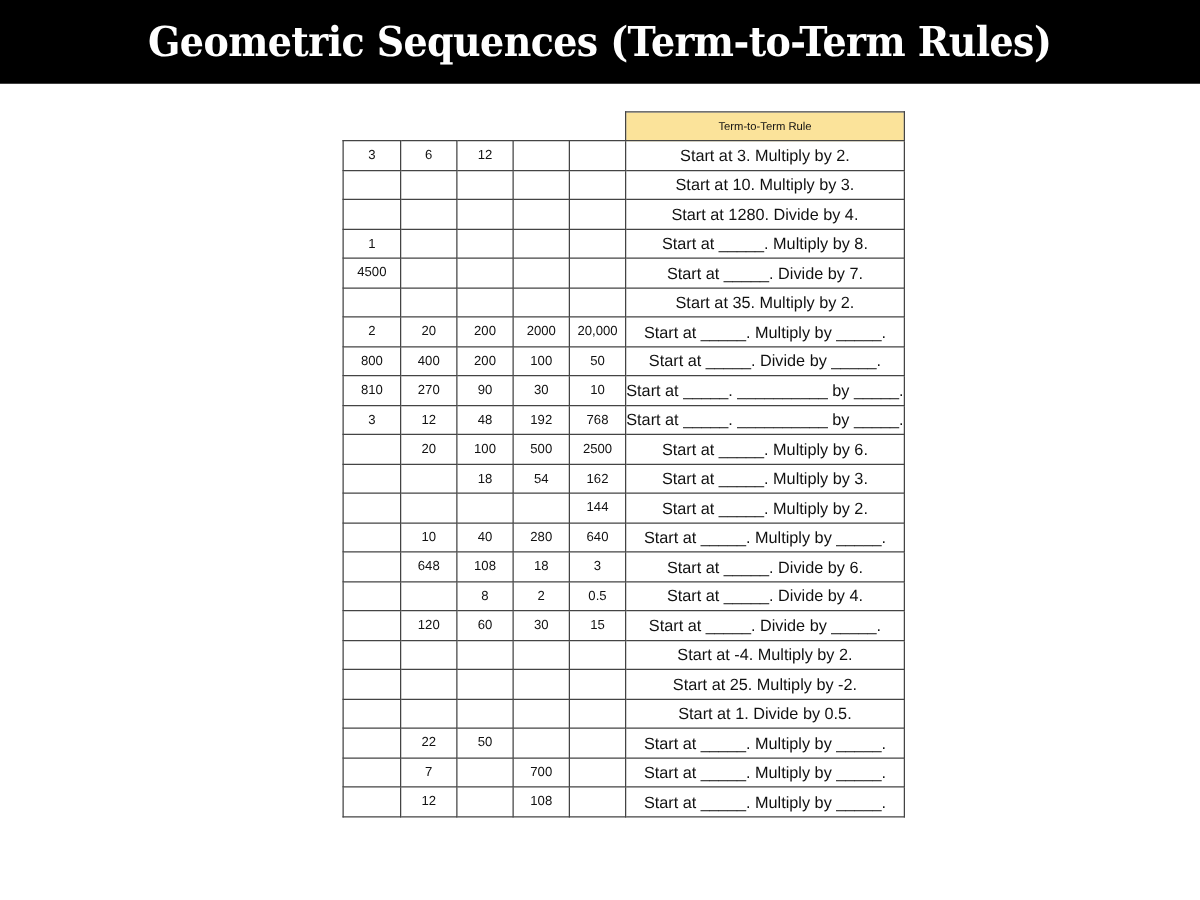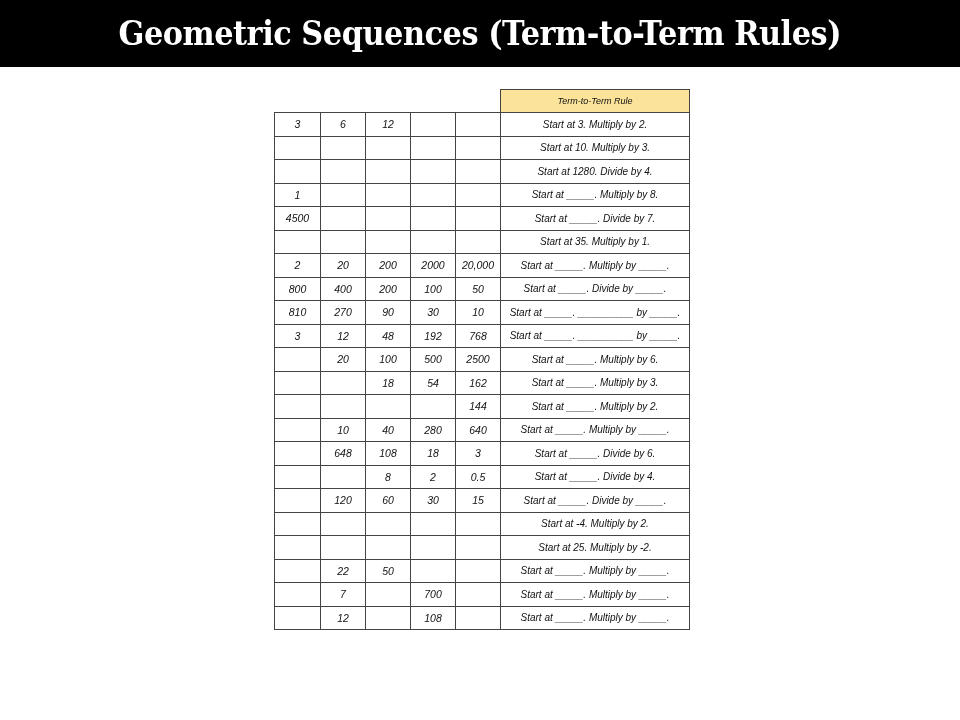--- a/index.html
+++ b/index.html
@@ -1,22 +1,22 @@
 <!DOCTYPE html>
 <html><head>
 <meta charset="utf-8">
 <style>
   html, body { margin:0; padding:0; }
   body { width:960px; height:720px; background:#ffffff; position:relative; overflow:hidden; font-family:"Liberation Sans", sans-serif; }
   .title-bar { position:absolute; left:0; top:0; width:960px; height:67px; background:#000000; display:flex; align-items:center; justify-content:center;text-align:center; }
   .title-bar h1 { margin:0; color:#ffffff; font-family:"DejaVu Serif", serif; font-weight:bold; font-size:33px; letter-spacing:-0.5px; transform:scaleX(0.92); }
   .sheet { position:absolute; left:274px; top:89px; }
-  table { border-collapse:collapse; table-layout:fixed;font-style:italic; }
+  table { border-collapse:collapse; table-layout:fixed; }
   td { border:1px solid #444; height:22.5px; padding:0; text-align:center; vertical-align:middle; font-family:"Liberation Sans", sans-serif; font-size:10.5px; color:#111; white-space:nowrap; }
-  td.rule { font-size:10px; }
+  td.rule { font-size:13px; }
   td.blank-head { border:none; }
   td.head { background:#fbe39a; font-size:9px; border:1px solid #444; height:20px; }
   col.c { width:45px; }
   col.c1 { width:46px; }
   col.r { width:189px; }
 </style>
 </head>
 <body>
 
 <div class="title-bar">
@@ -81,21 +81,21 @@
           <td></td>
           <td></td>
           <td class="rule">Start at _____. Divide by 7.</td>
         </tr>
         <tr>
           <td></td>
           <td></td>
           <td></td>
           <td></td>
           <td></td>
-          <td class="rule">Start at 35. Multiply by 1.</td>
+          <td class="rule">Start at 35. Multiply by 2.</td>
         </tr>
         <tr>
           <td>2</td>
           <td>20</td>
           <td>200</td>
           <td>2000</td>
           <td>20,000</td>
           <td class="rule">Start at _____. Multiply by _____.</td>
         </tr>
         <tr>
@@ -189,20 +189,28 @@
         <tr>
           <td></td>
           <td></td>
           <td></td>
           <td></td>
           <td></td>
           <td class="rule">Start at 25. Multiply by -2.</td>
         </tr>
         <tr>
           <td></td>
+          <td></td>
+          <td></td>
+          <td></td>
+          <td></td>
+          <td class="rule">Start at 1. Divide by 0.5.</td>
+        </tr>
+        <tr>
+          <td></td>
           <td>22</td>
           <td>50</td>
           <td></td>
           <td></td>
           <td class="rule">Start at _____. Multiply by _____.</td>
         </tr>
         <tr>
           <td></td>
           <td>7</td>
           <td></td>

